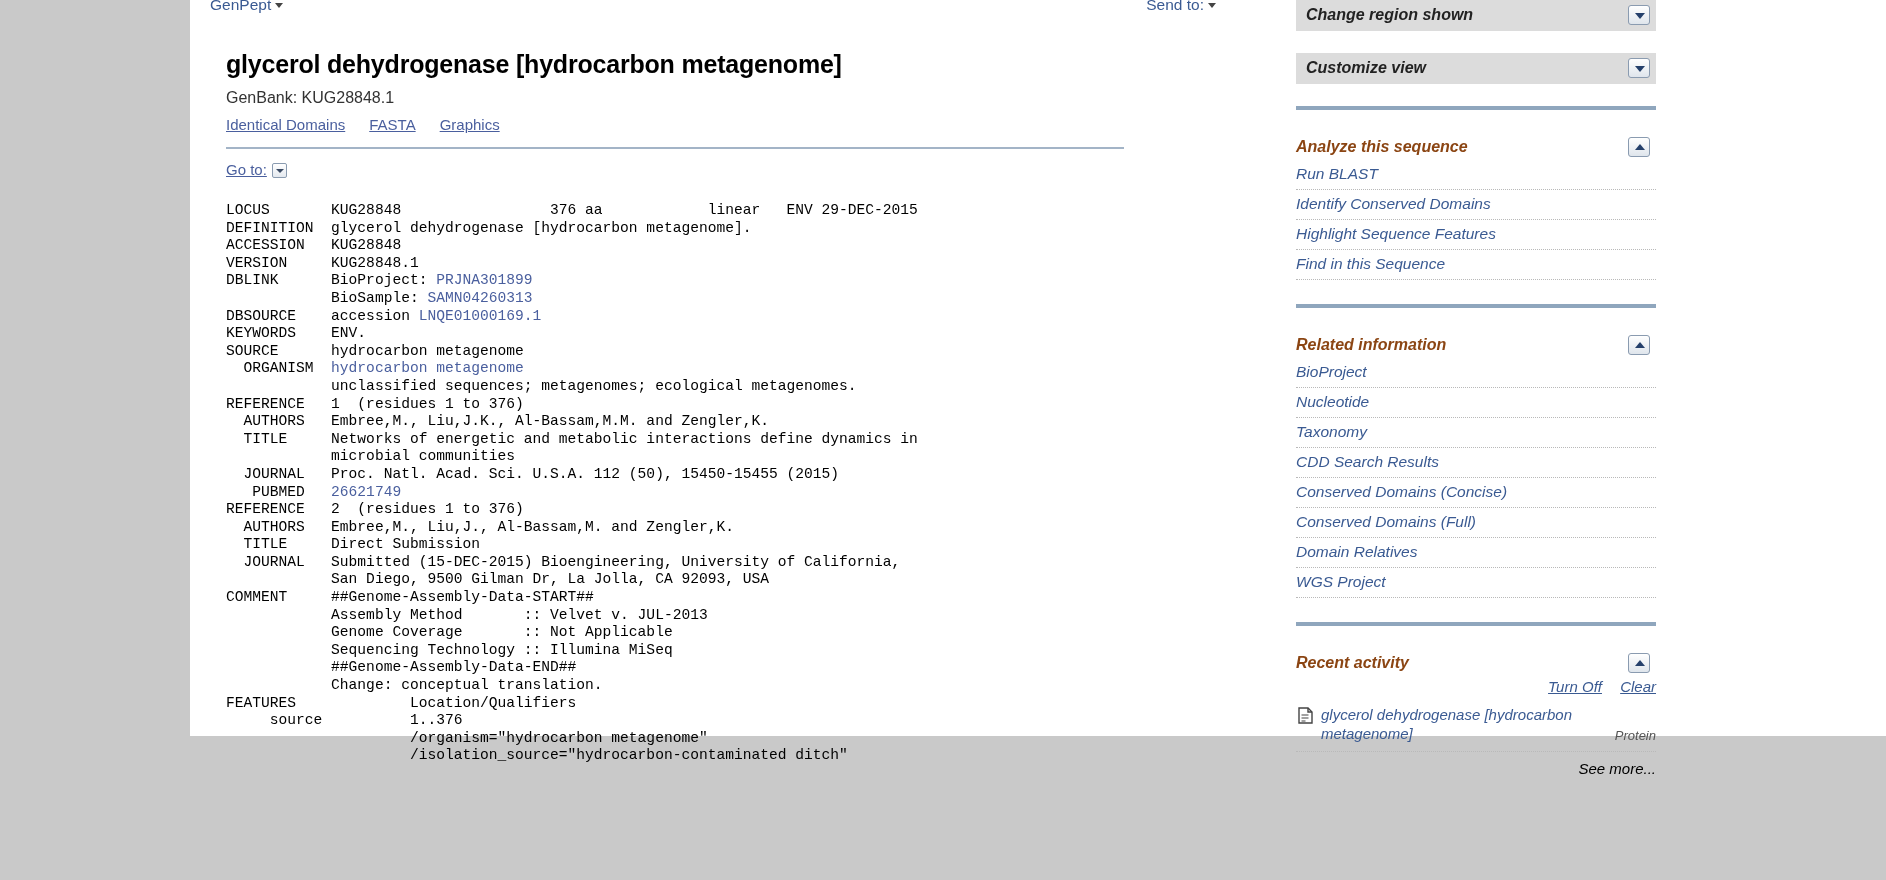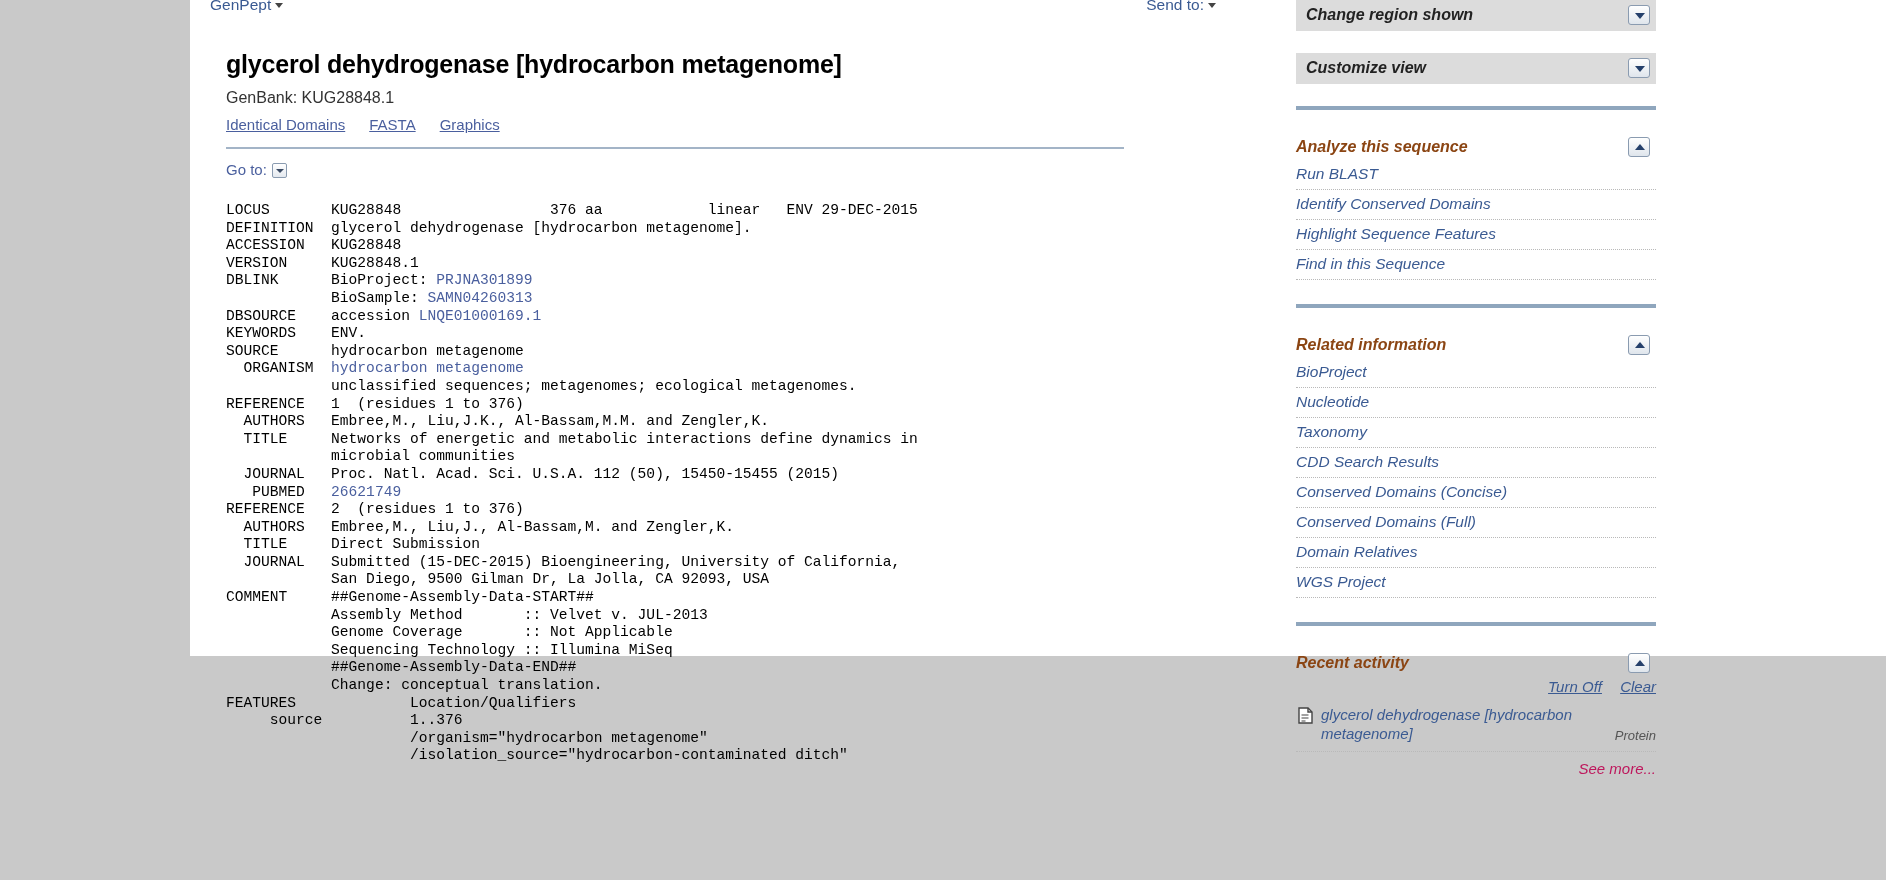--- a/index.html
+++ b/index.html
@@ -12,21 +12,21 @@
   }
   #page {
     position: relative;
     width: 1886px; height: 880px;
     background: #c9c9c9;
   }
   
   #content-shell {
     position: absolute;
     left: 190px; top: 0;
-    width: 1696px; height: 656px;
+    width: 1696px; height: 736px;
     background: #ffffff;
   }
   #main-col {
     position: absolute;
     left: 0; top: 0;
     width: 1106px;
     padding: 0 20px 0 20px;
   }
   .topbar {
     position: relative;
@@ -82,20 +82,21 @@
     width: 898px;
     height: 2px;
     background: #a3b4c7;
   }
   .goto-row {
     margin: 12px 0 0 16px;
     font-size: 15px;
   }
   .goto-row .goto-link {
     color: #4a5f9e;
+    text-decoration: underline;
     cursor: pointer;
   }
   .goto-box {
     display: inline-block;
     width: 15px; height: 15px;
     border: 1px solid #8a9bb0;
     border-radius: 2px;
     background: linear-gradient(#ffffff, #e4e9ef);
     vertical-align: -3px;
     margin-left: 5px;
@@ -234,21 +235,21 @@
     font-size: 13px;
     color: #555;
     align-self: flex-end;
     padding-left: 8px;
   }
   .see-more {
     text-align: right;
     padding-top: 8px;
     font-size: 15px;
   }
-  .see-more a { color: #be185d; text-decoration: none; cursor: pointer; }
+  .see-more a { color: #000000; text-decoration: none; cursor: pointer; }
 </style>
 </head>
 <body>
 
 <div id="page">
 
   <div id="content-shell">
 
     <div id="main-col">
 

